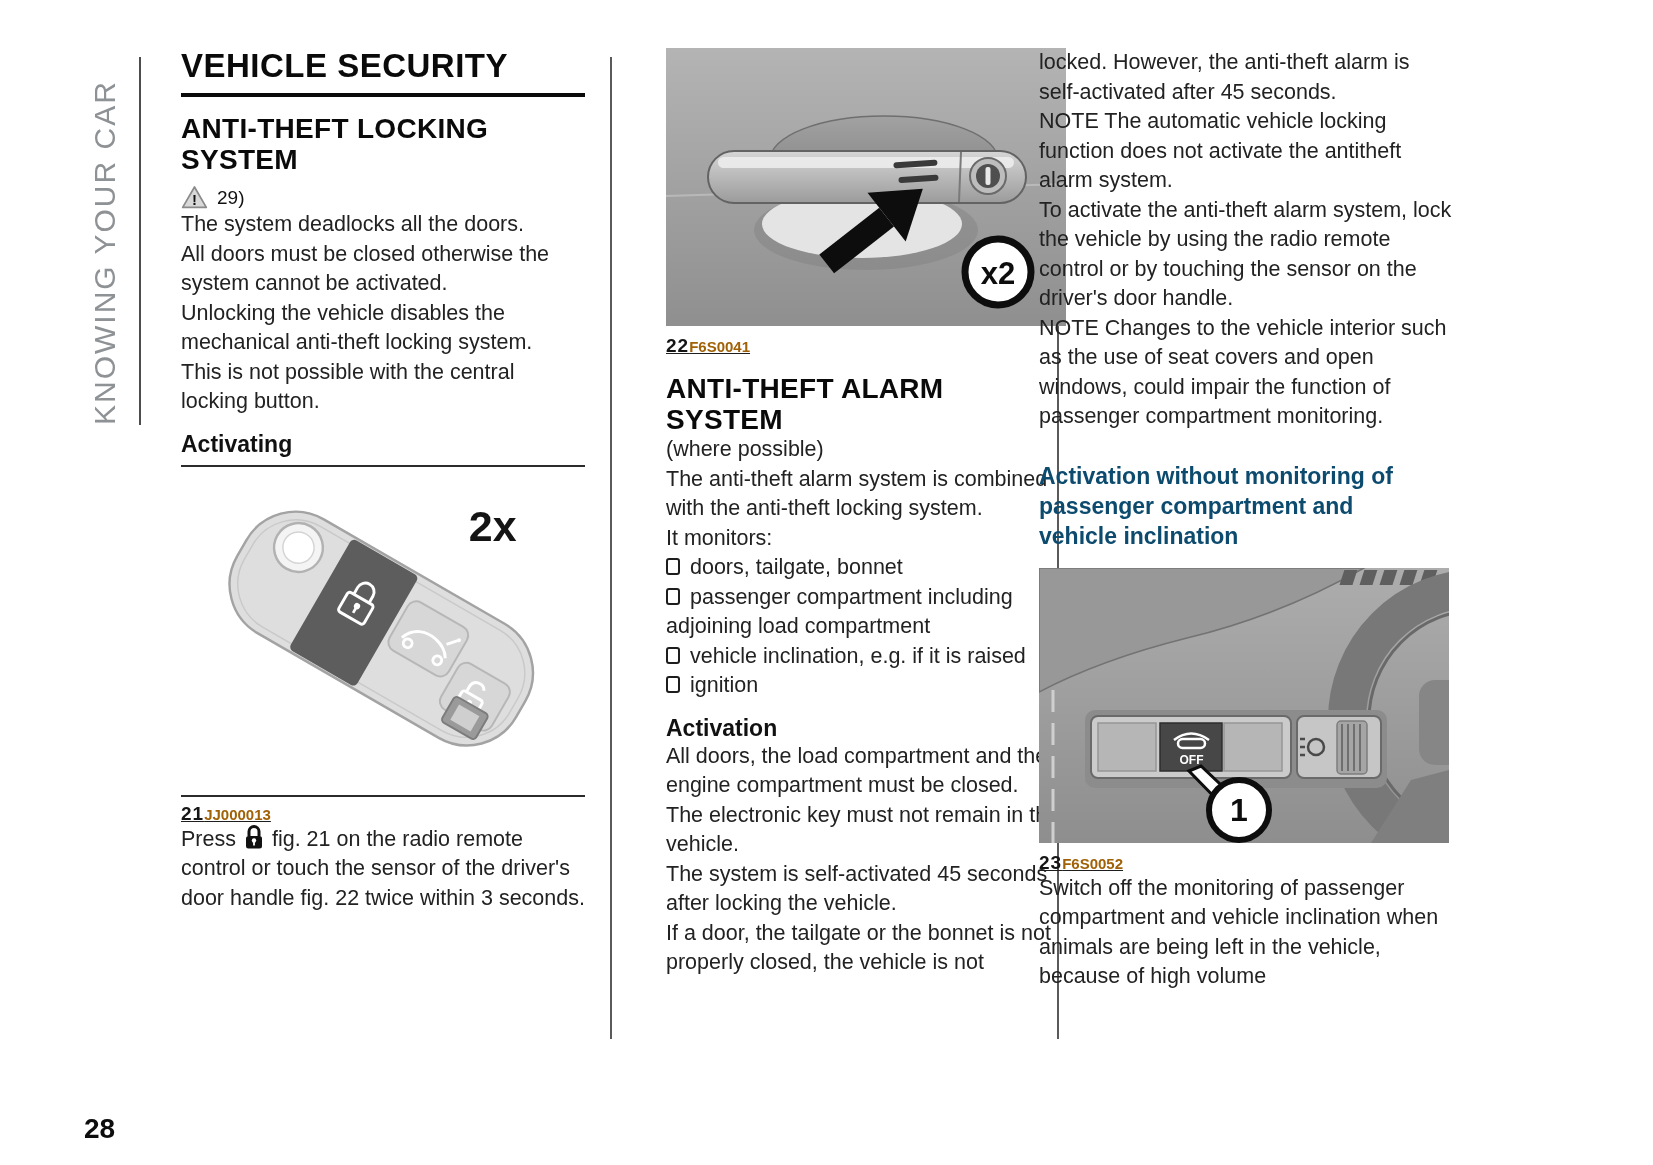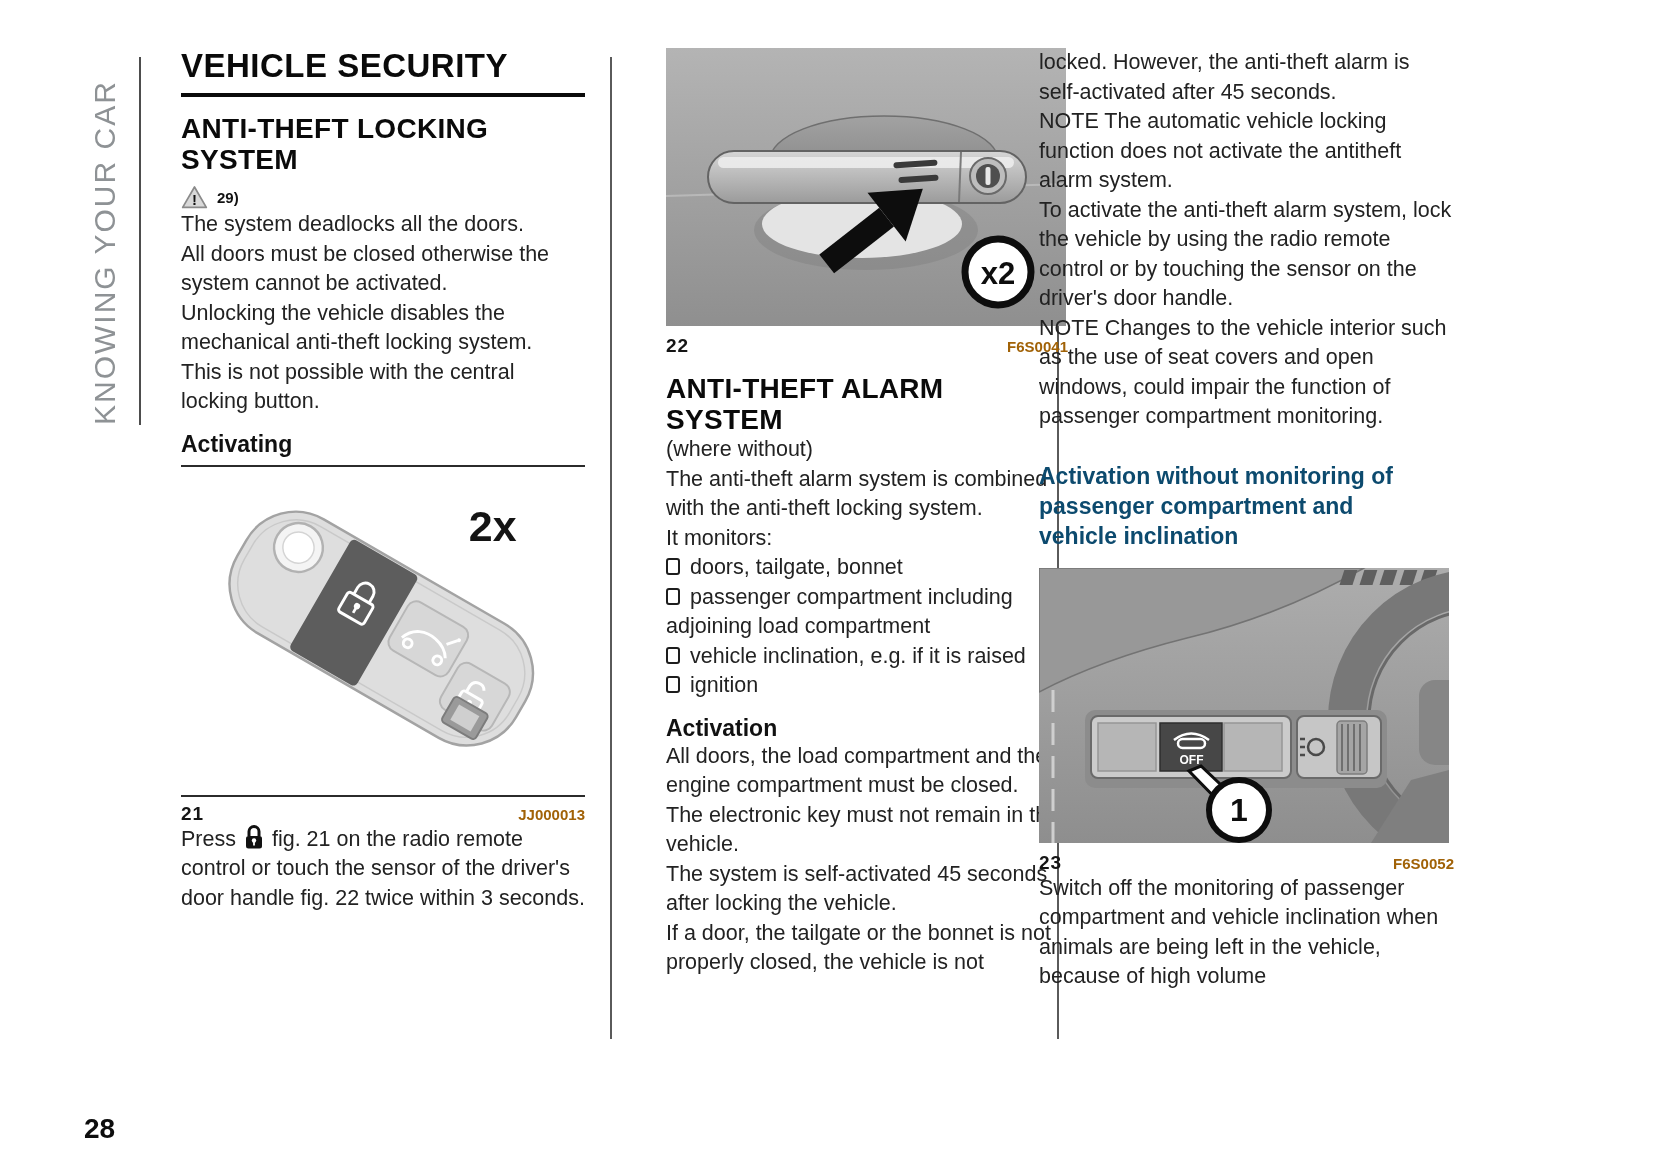--- a/index.html
+++ b/index.html
@@ -21,30 +21,30 @@
   .col3{left:1039px;width:415px;}
   h1{margin:0;padding:0 0 9px 0;font-size:33px;line-height:36px;font-weight:bold;
      letter-spacing:.5px;color:#0a0a0a;border-bottom:4px solid #0a0a0a;}
   h2{margin:16px 0 0 0;font-size:28px;line-height:31px;font-weight:bold;color:#0a0a0a;letter-spacing:.3px;}
   h3{margin:13px 0 0 0;font-size:23px;line-height:28px;font-weight:bold;color:#111;}
   .h2-col2{max-width:360px;}
   .bold-head{margin:29px 0 0 0;font-size:23px;line-height:30px;font-weight:bold;color:#0c4a6e;max-width:382px;}
   p.body{margin:0;font-size:21.5px;line-height:29.5px;color:#222;}
   .spacer-top{margin-top:11px;}
   .warnrow{margin-top:10px;display:flex;align-items:center;gap:9px;}
-  .warnnum{font-size:15px;font-weight:bold;color:#111;}
+  .warnnum{font-size:19px;font-weight:normal;color:#111;}
   .bullet{display:inline-block;width:10px;height:13px;border:2.5px solid #1d1d1d;
           border-radius:3px;margin-right:10px;vertical-align:-1px;}
   
   .fig21{margin:7px 0 0 0;border-top:2px solid #2b2b2b;border-bottom:2px solid #2b2b2b;
          padding:1px 0;}
   .fig-plain{margin:0;}
   .fig23wrap{margin:17px 0 0 0;}
   figure{padding:0;}
-  .caption{display:flex;justify-content:space-between;align-items:baseline;margin-top:6px;}
+  .caption{display:flex;align-items:baseline;margin-top:6px;text-decoration:underline;}
   .fignum{font-size:19px;font-weight:bold;color:#151515;letter-spacing:1px;}
   .figcode{font-size:15px;font-weight:bold;color:#a16207;}
   .press{margin-top:24px;}
   .lock-inline{vertical-align:-4px;margin:0 8px;}
   .cap2{margin-top:5px;}
   .after-fig{margin-top:27px;}
   .pagenum{position:absolute;left:84px;top:1113px;font-size:28px;font-weight:bold;color:#0d0d0d;}
   svg text{font-family:"Liberation Sans",sans-serif;}
   .mt5{margin-top:5px;}
 </style>
@@ -169,21 +169,21 @@
         <circle cx="332" cy="224" r="33" fill="#ffffff" stroke="#0d0d0d" stroke-width="7"></circle>
         <text x="332" y="236" text-anchor="middle" font-size="31" font-weight="bold" fill="#0d0d0d">x2</text>
       </svg>
     </figure>
     <div class="caption cap2">
       <span class="fignum">22</span>
       <span class="figcode">F6S0041</span>
     </div>
 
     <h2 class="h2-col2">ANTI-THEFT ALARM SYSTEM</h2>
-    <p class="body mt5">(where without)</p>
+    <p class="body mt5">(where possible)</p>
     <p class="body">The anti-theft alarm system is combined with the anti-theft locking system.</p>
     <p class="body">It monitors:</p>
 
     <p class="body mt5"><span class="bullet"></span><span>doors, tailgate, bonnet</span></p>
     <p class="body"><span class="bullet"></span><span>passenger compartment including adjoining load compartment</span></p>
     <p class="body"><span class="bullet"></span><span>vehicle inclination, e.g. if it is raised</span></p>
     <p class="body"><span class="bullet"></span><span>ignition</span></p>
 
     <h3>Activation</h3>
     <p class="body mt5">All doors, the load compartment and the engine compartment must be closed.</p>

